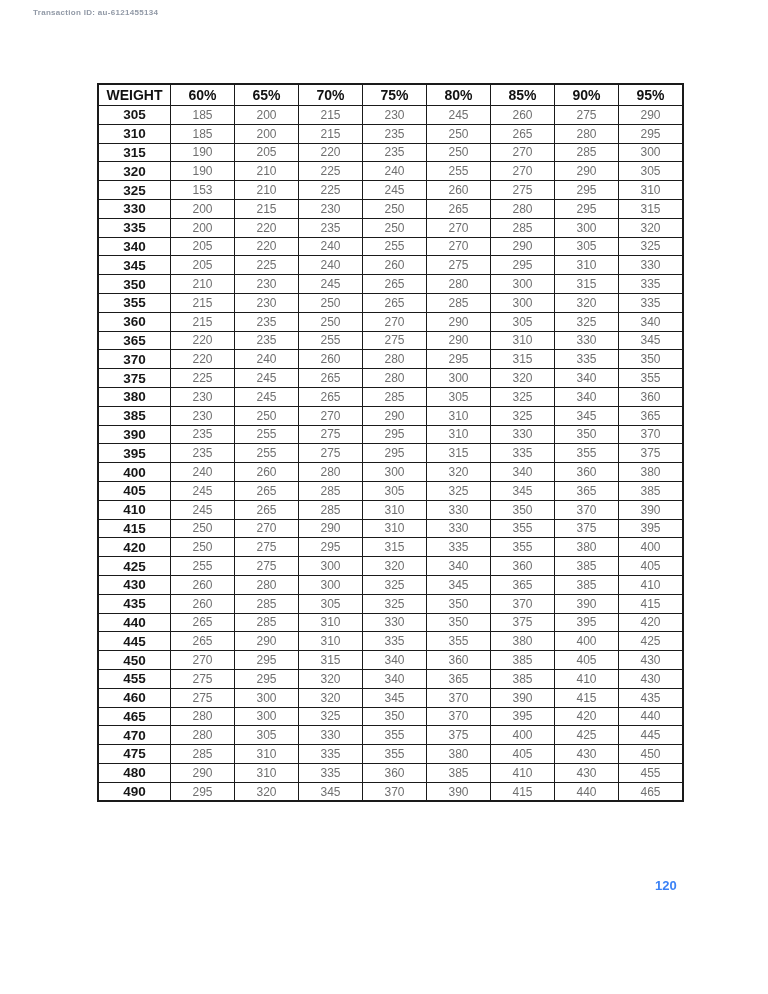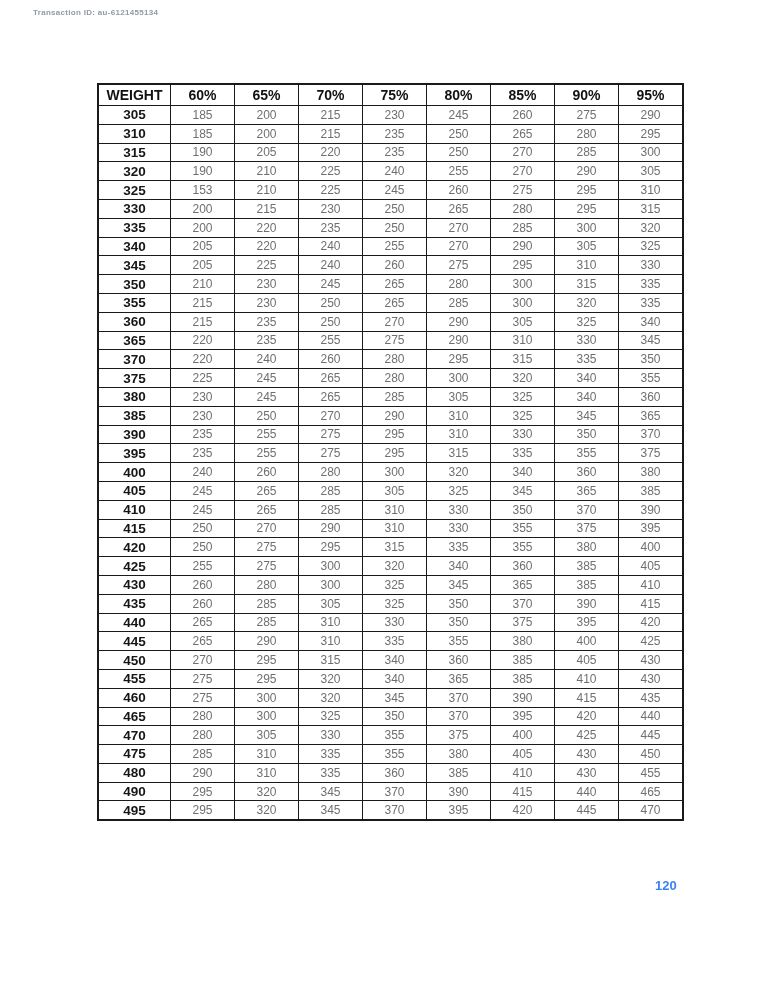--- a/index.html
+++ b/index.html
@@ -495,30 +495,19 @@
             <td class="w">490</td>
             <td class="v">295</td>
             <td class="v">320</td>
             <td class="v">345</td>
             <td class="v">370</td>
             <td class="v">390</td>
             <td class="v">415</td>
             <td class="v">440</td>
             <td class="v">465</td>
           </tr>
-          <tr>
-            <td class="w">495</td>
-            <td class="v">295</td>
-            <td class="v">320</td>
-            <td class="v">345</td>
-            <td class="v">370</td>
-            <td class="v">395</td>
-            <td class="v">420</td>
-            <td class="v">445</td>
-            <td class="v">470</td>
-          </tr>
         </tbody>
     </table>
   </div>
 
   <div class="page-number">120</div>
 
 </div>
 
 </body></html>

